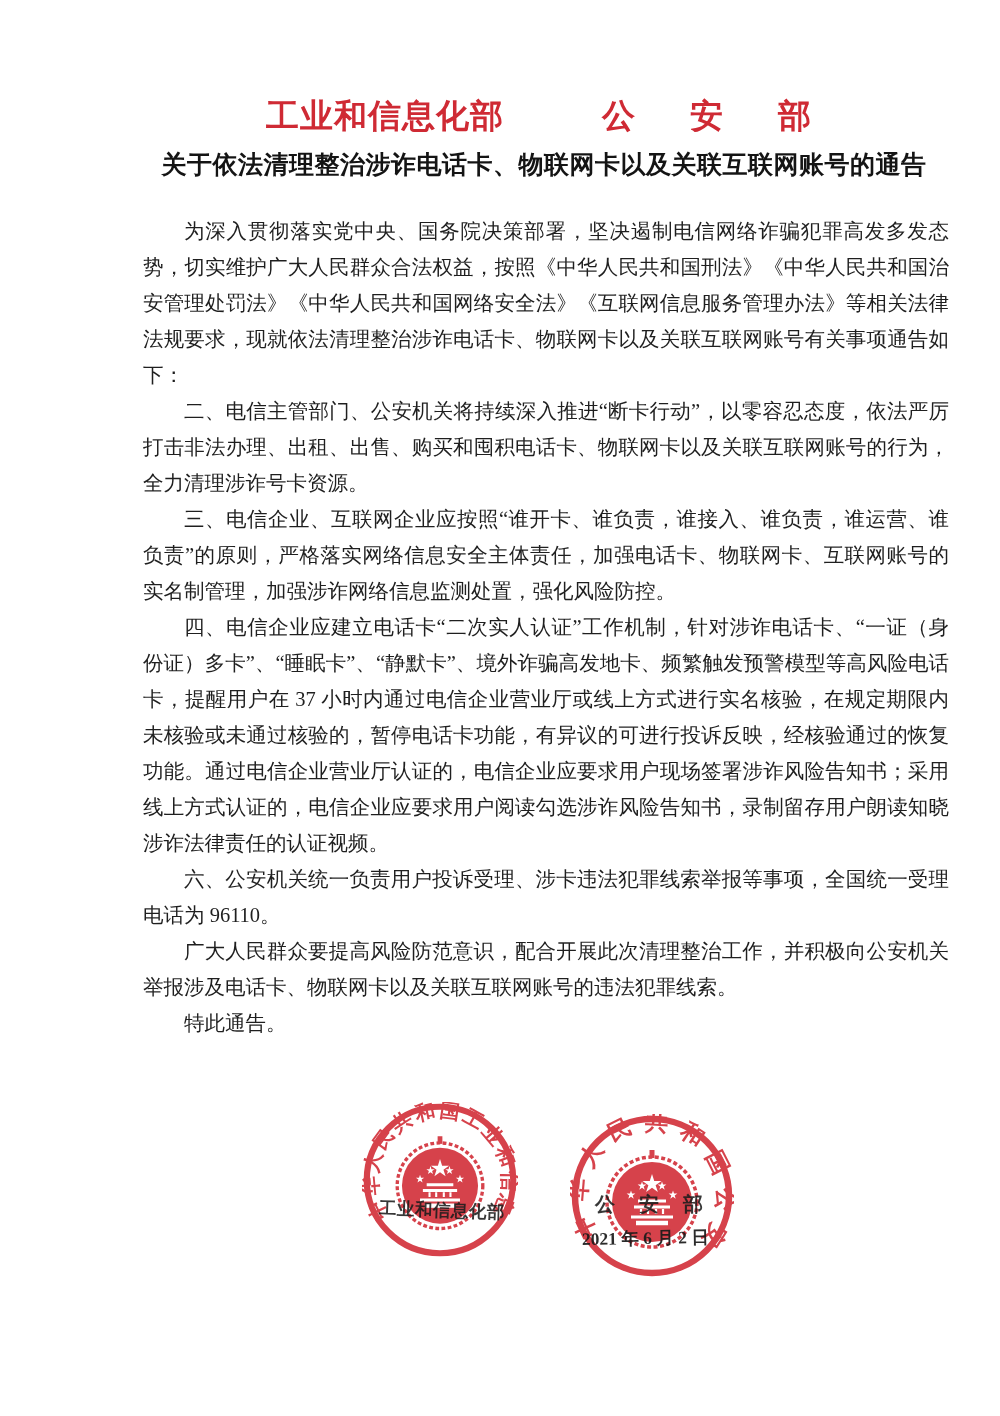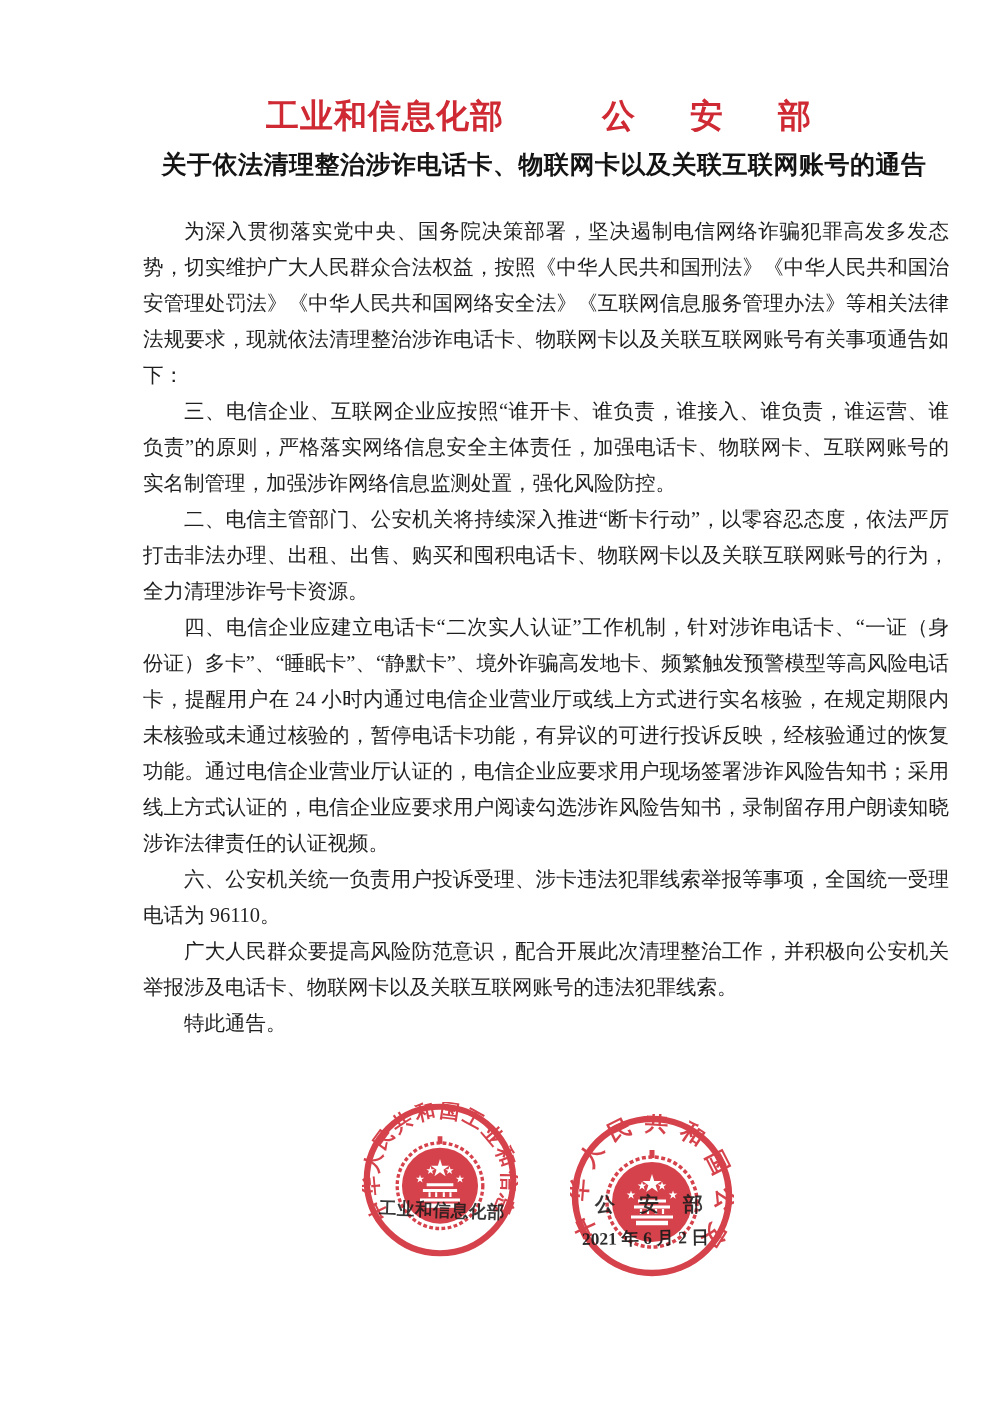--- a/index.html
+++ b/index.html
@@ -137,23 +137,23 @@
 <div class="page">
 
   <div class="ministries">
     <span class="m-left">工业和信息化部</span><span class="m-right">公　安　部</span>
   </div>
 
   <h1 class="title">关于依法清理整治涉诈电话卡、物联网卡以及关联互联网账号的通告</h1>
 
   <div class="body-text">
     <p>为深入贯彻落实党中央、国务院决策部署，坚决遏制电信网络诈骗犯罪高发多发态势，切实维护广大人民群众合法权益，按照《中华人民共和国刑法》《中华人民共和国治安管理处罚法》《中华人民共和国网络安全法》《互联网信息服务管理办法》等相关法律法规要求，现就依法清理整治涉诈电话卡、物联网卡以及关联互联网账号有关事项通告如下：</p>
+    <p>二、电信主管部门、公安机关将持续深入推进“断卡行动”，以零容忍态度，依法严厉打击非法办理、出租、出售、购买和囤积电话卡、物联网卡以及关联互联网账号的行为，全力清理涉诈号卡资源。</p>
     <p>三、电信企业、互联网企业应按照“谁开卡、谁负责，谁接入、谁负责，谁运营、谁负责”的原则，严格落实网络信息安全主体责任，加强电话卡、物联网卡、互联网账号的实名制管理，加强涉诈网络信息监测处置，强化风险防控。</p>
-    <p>二、电信主管部门、公安机关将持续深入推进“断卡行动”，以零容忍态度，依法严厉打击非法办理、出租、出售、购买和囤积电话卡、物联网卡以及关联互联网账号的行为，全力清理涉诈号卡资源。</p>
-    <p>四、电信企业应建立电话卡“二次实人认证”工作机制，针对涉诈电话卡、“一证（身份证）多卡”、“睡眠卡”、“静默卡”、境外诈骗高发地卡、频繁触发预警模型等高风险电话卡，提醒用户在 24 小时内通过电信企业营业厅或线上方式进行实名核验，在规定期限内未核验或未通过核验的，暂停电话卡功能，有异议的可进行投诉反映，经核验通过的恢复功能。通过电信企业营业厅认证的，电信企业应要求用户现场签署涉诈风险告知书；采用线上方式认证的，电信企业应要求用户阅读勾选涉诈风险告知书，录制留存用户朗读知晓涉诈法律责任的认证视频。</p>
+    <p>四、电信企业应建立电话卡“二次实人认证”工作机制，针对涉诈电话卡、“一证（身份证）多卡”、“睡眠卡”、“静默卡”、境外诈骗高发地卡、频繁触发预警模型等高风险电话卡，提醒用户在 37 小时内通过电信企业营业厅或线上方式进行实名核验，在规定期限内未核验或未通过核验的，暂停电话卡功能，有异议的可进行投诉反映，经核验通过的恢复功能。通过电信企业营业厅认证的，电信企业应要求用户现场签署涉诈风险告知书；采用线上方式认证的，电信企业应要求用户阅读勾选涉诈风险告知书，录制留存用户朗读知晓涉诈法律责任的认证视频。</p>
     <p>六、公安机关统一负责用户投诉受理、涉卡违法犯罪线索举报等事项，全国统一受理电话为 96110。</p>
     <p>广大人民群众要提高风险防范意识，配合开展此次清理整治工作，并积极向公安机关举报涉及电话卡、物联网卡以及关联互联网账号的违法犯罪线索。</p>
     <p>特此通告。</p>
   </div>
 
   <div class="seal seal-left">
     <svg viewBox="0 0 164 164" aria-hidden="true">
       <defs>
         <path id="star-shape" d="M 0 -1 L 0.225 -0.309 L 0.951 -0.309 L 0.363 0.118 L 0.588 0.809 L 0 0.382 L -0.588 0.809 L -0.363 0.118 L -0.951 -0.309 L -0.225 -0.309 Z"></path>
         <path id="arc-left" d="M 27.9 119.9 A 66 66 0 1 1 136.1 119.9" fill="none"></path>

